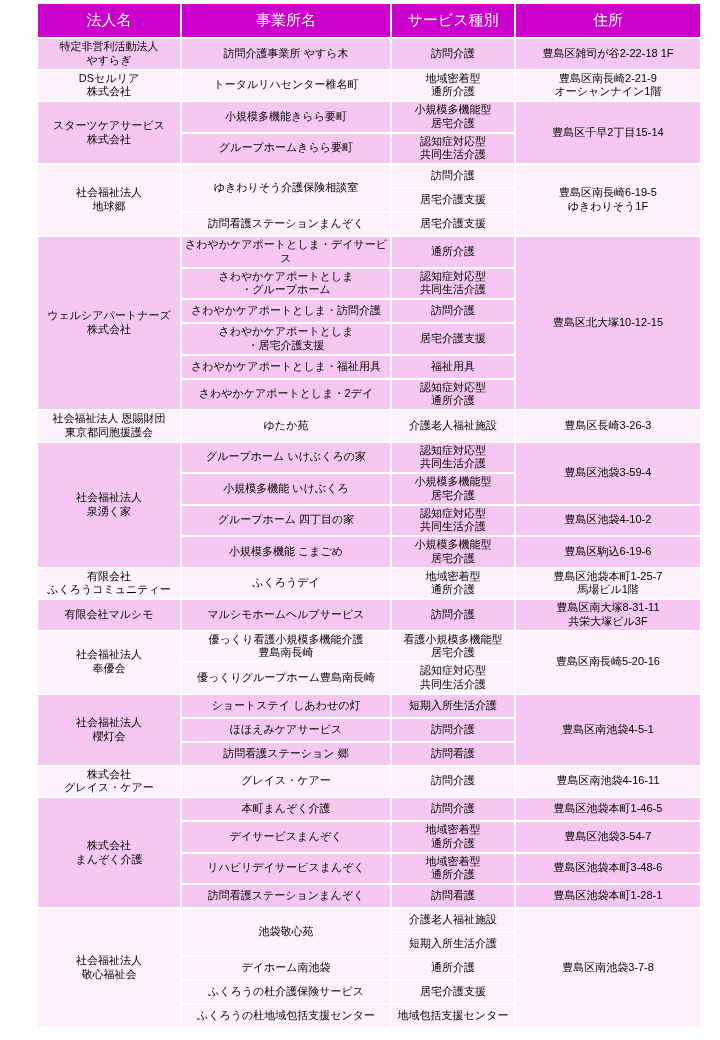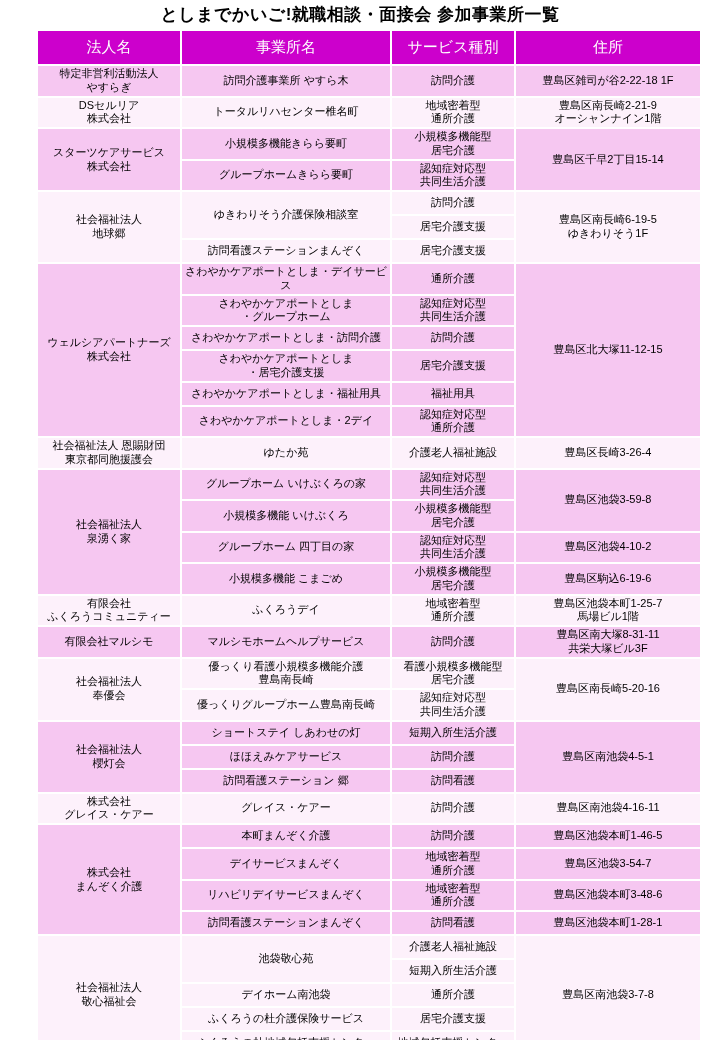--- a/index.html
+++ b/index.html
@@ -55,21 +55,20 @@
     white-space: pre-line;
     overflow: hidden;
   }
   tr.row-pink td { background: var(--row-pink, #F6C7F1); }
   tr.row-pale td { background: var(--row-pale, #FDF1FB); }
 </style>
 </head>
 <body>
 
 <div class="page">
-  <div class="title">としまでかいご!就職相談・面接会 参加事業所一覧</div>
 
   <table class="directory">
     <colgroup>
       <col class="c-corp">
       <col class="c-biz">
       <col class="c-svc">
       <col class="c-addr">
     </colgroup>
     <thead>
       <tr>
@@ -122,21 +121,21 @@
         </tr>
         <tr class="row-pale">
           <td>訪問看護ステーションまんぞく</td>
           <td>居宅介護支援</td>
         </tr>
         <tr class="row-pink">
           <td rowspan="6">ウェルシアパートナーズ
 株式会社</td>
           <td>さわやかケアポートとしま・デイサービス</td>
           <td>通所介護</td>
-          <td rowspan="6">豊島区北大塚11-12-15</td>
+          <td rowspan="6">豊島区北大塚10-12-15</td>
         </tr>
         <tr class="row-pink">
           <td>さわやかケアポートとしま
 ・グループホーム</td>
           <td>認知症対応型
 共同生活介護</td>
         </tr>
         <tr class="row-pink">
           <td>さわやかケアポートとしま・訪問介護</td>
           <td>訪問介護</td>
@@ -153,29 +152,29 @@
         <tr class="row-pink">
           <td>さわやかケアポートとしま・2デイ</td>
           <td>認知症対応型
 通所介護</td>
         </tr>
         <tr class="row-pale">
           <td>社会福祉法人 恩賜財団
 東京都同胞援護会</td>
           <td>ゆたか苑</td>
           <td>介護老人福祉施設</td>
-          <td>豊島区長崎3-26-4</td>
+          <td>豊島区長崎3-26-3</td>
         </tr>
         <tr class="row-pink">
           <td rowspan="4">社会福祉法人
 泉湧く家</td>
           <td>グループホーム いけぶくろの家</td>
           <td>認知症対応型
 共同生活介護</td>
-          <td rowspan="2">豊島区池袋3-59-8</td>
+          <td rowspan="2">豊島区池袋3-59-4</td>
         </tr>
         <tr class="row-pink">
           <td>小規模多機能 いけぶくろ</td>
           <td>小規模多機能型
 居宅介護</td>
         </tr>
         <tr class="row-pink">
           <td>グループホーム 四丁目の家</td>
           <td>認知症対応型
 共同生活介護</td>

